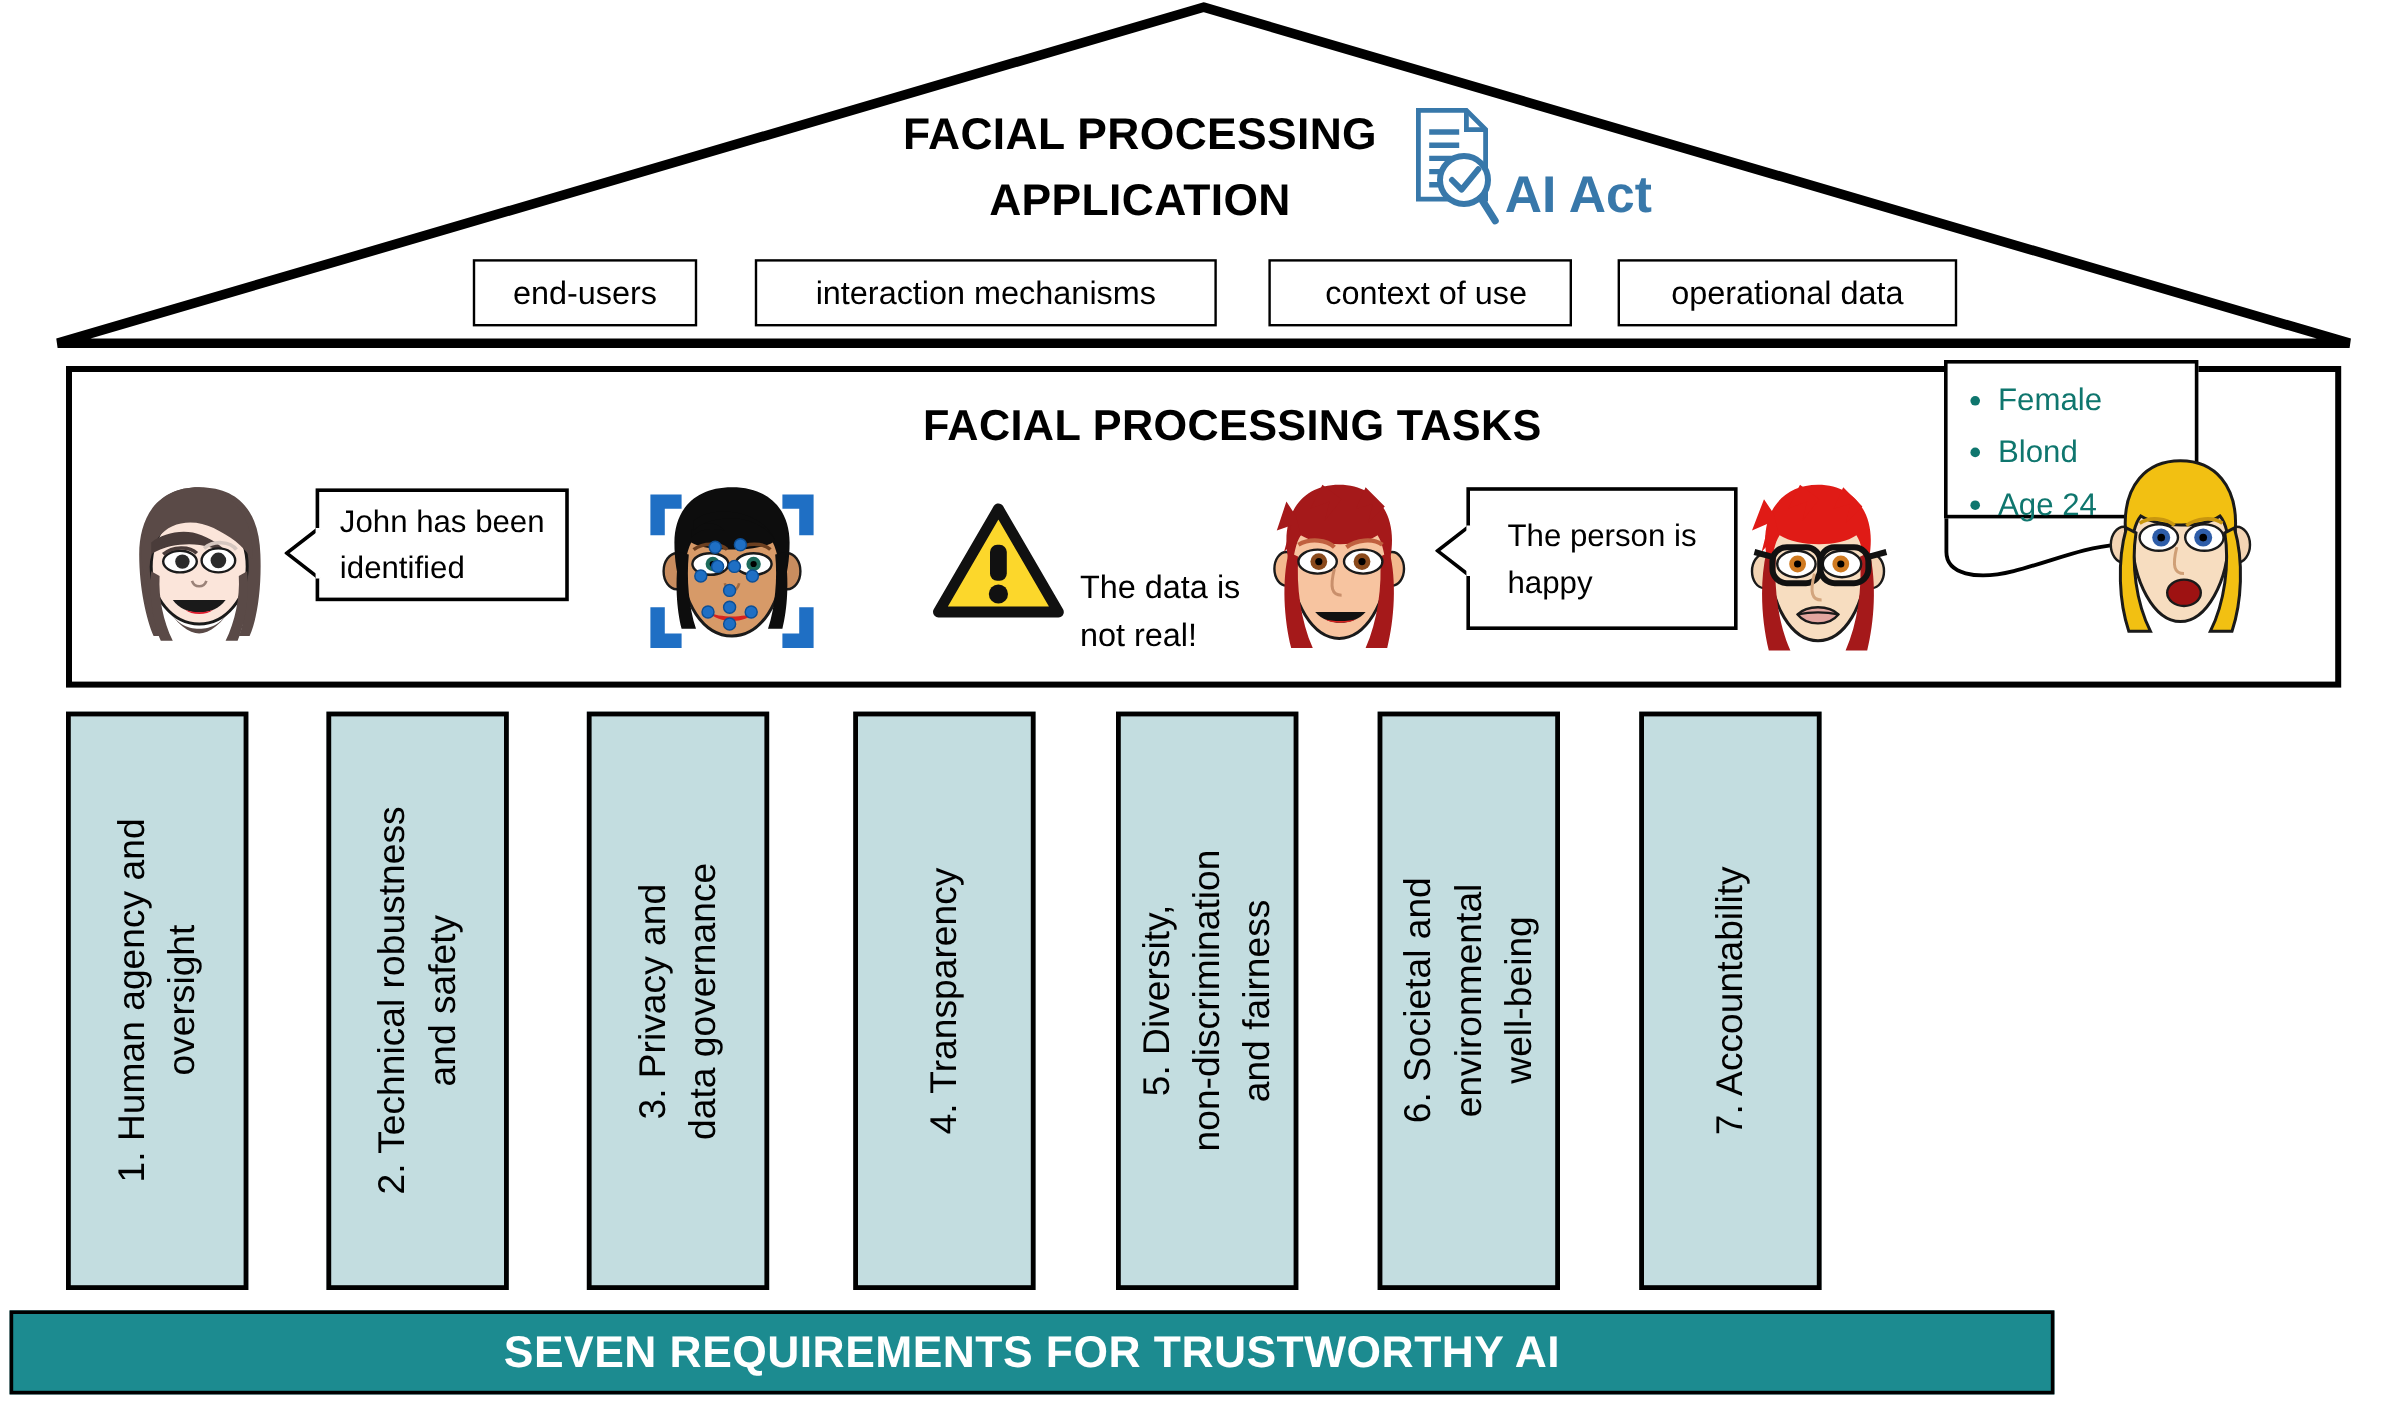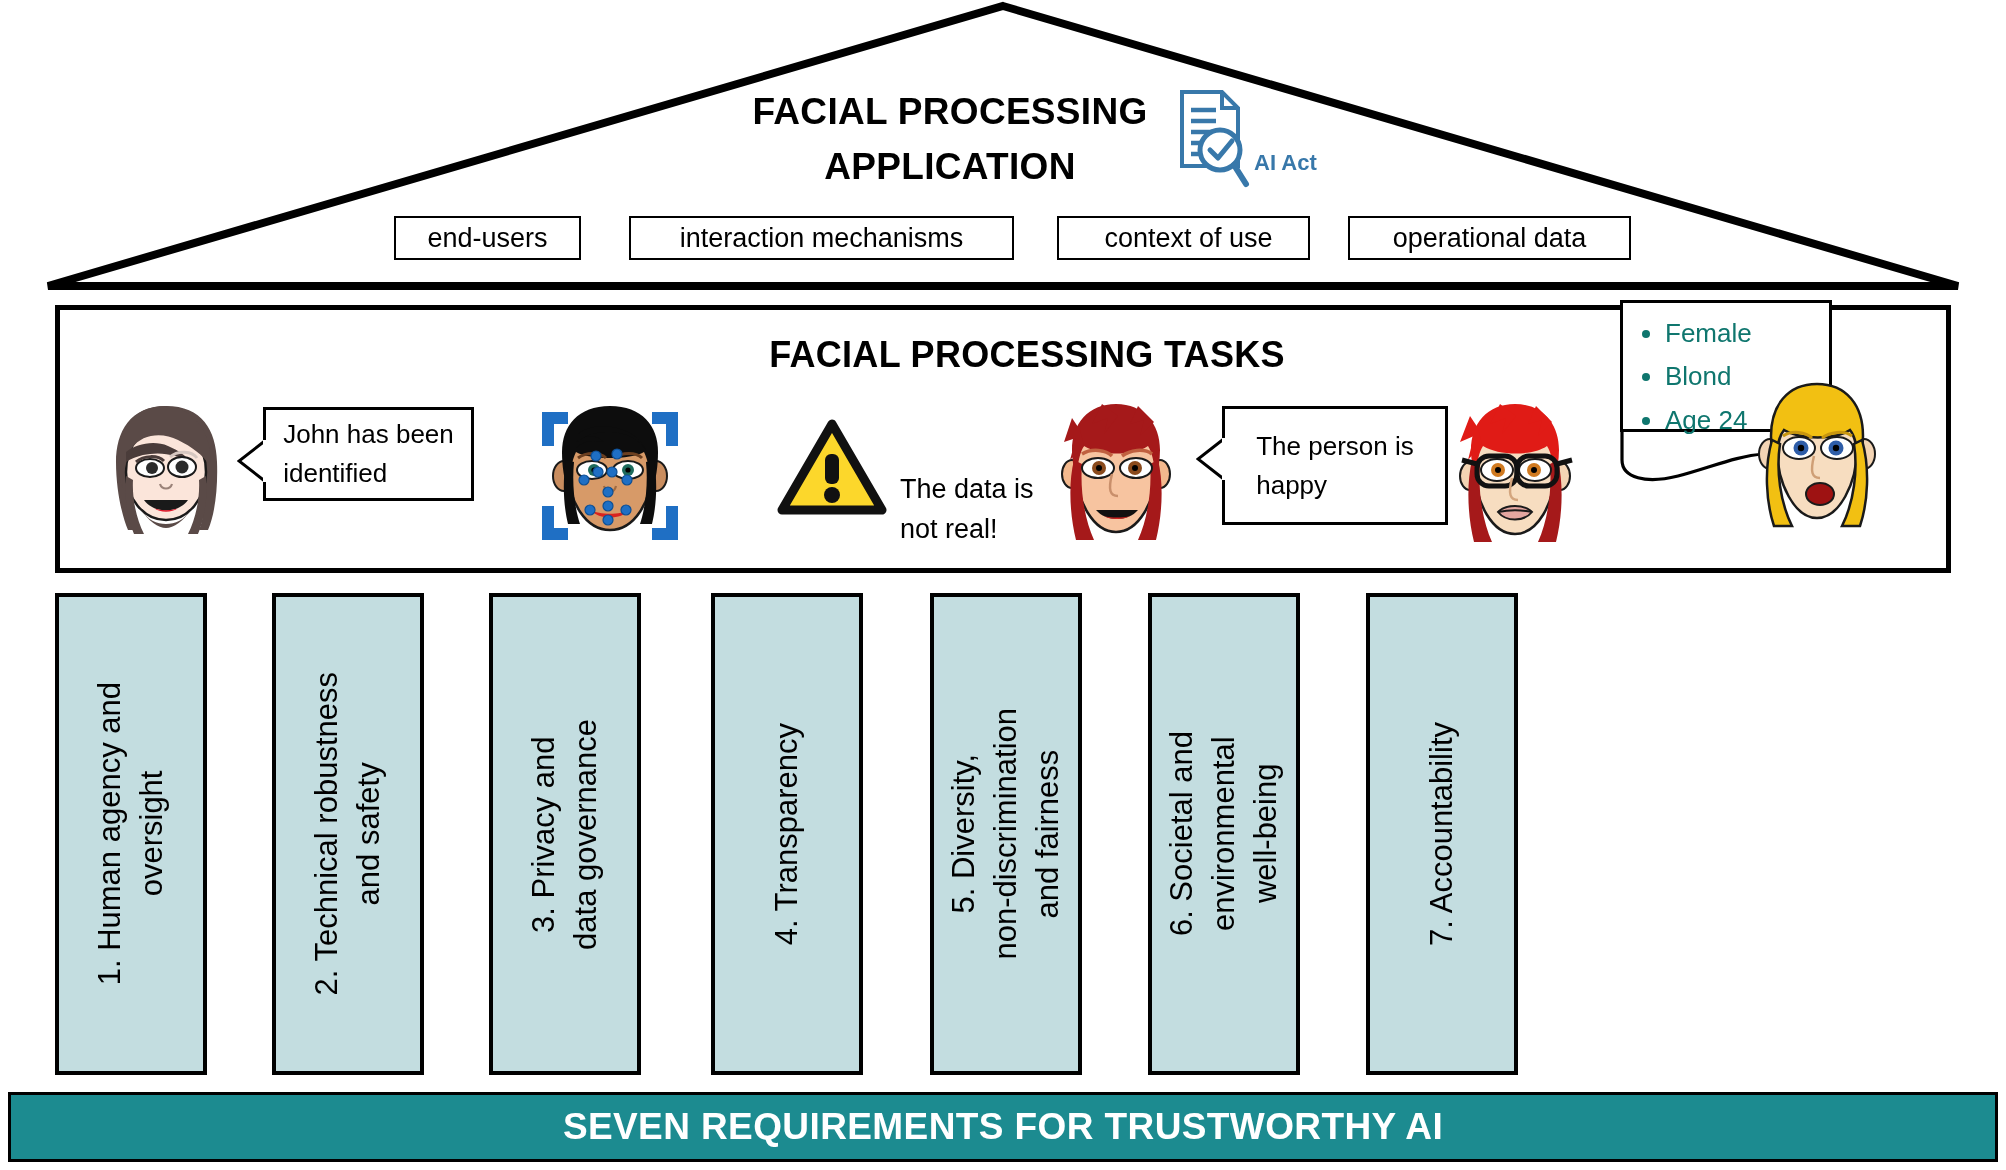--- a/index.html
+++ b/index.html
@@ -43,34 +43,34 @@
   }
   #ai-act-wrap {
     position: absolute;
     left: 1176px;
     top: 88px;
     display: flex;
     align-items: center;
     gap: 4px;
   }
   #ai-act-label {
-    font-size: 22px;
+    font-size: 43px;
     font-weight: bold;
     color: #3878aa;
     position: relative;
     top: 22px;
   }
 
   
   .chip {
     position: absolute;
     box-sizing: border-box;
     border: 2.5px solid #000;
     background: #fff;
-    height: 44px;
+    height: 56px;
     display: flex;
     align-items: center;
     justify-content: center;
     font-size: 27px;
     color: #000;
     padding: 0 14px;
     white-space: nowrap;
   }
 
   
@@ -167,21 +167,21 @@
     color: #000;
     text-align: center;
     white-space: pre-line;
   }
 
   
   #footer {
     position: absolute;
     left: 8px;
     top: 1092px;
-    width: 1990px;
+    width: 1704px;
     height: 70px;
     box-sizing: border-box;
     background: #1c8b90;
     border: 3px solid #000;
     display: flex;
     align-items: center;
     justify-content: center;
   }
   #footer-label {
     color: #fff;

